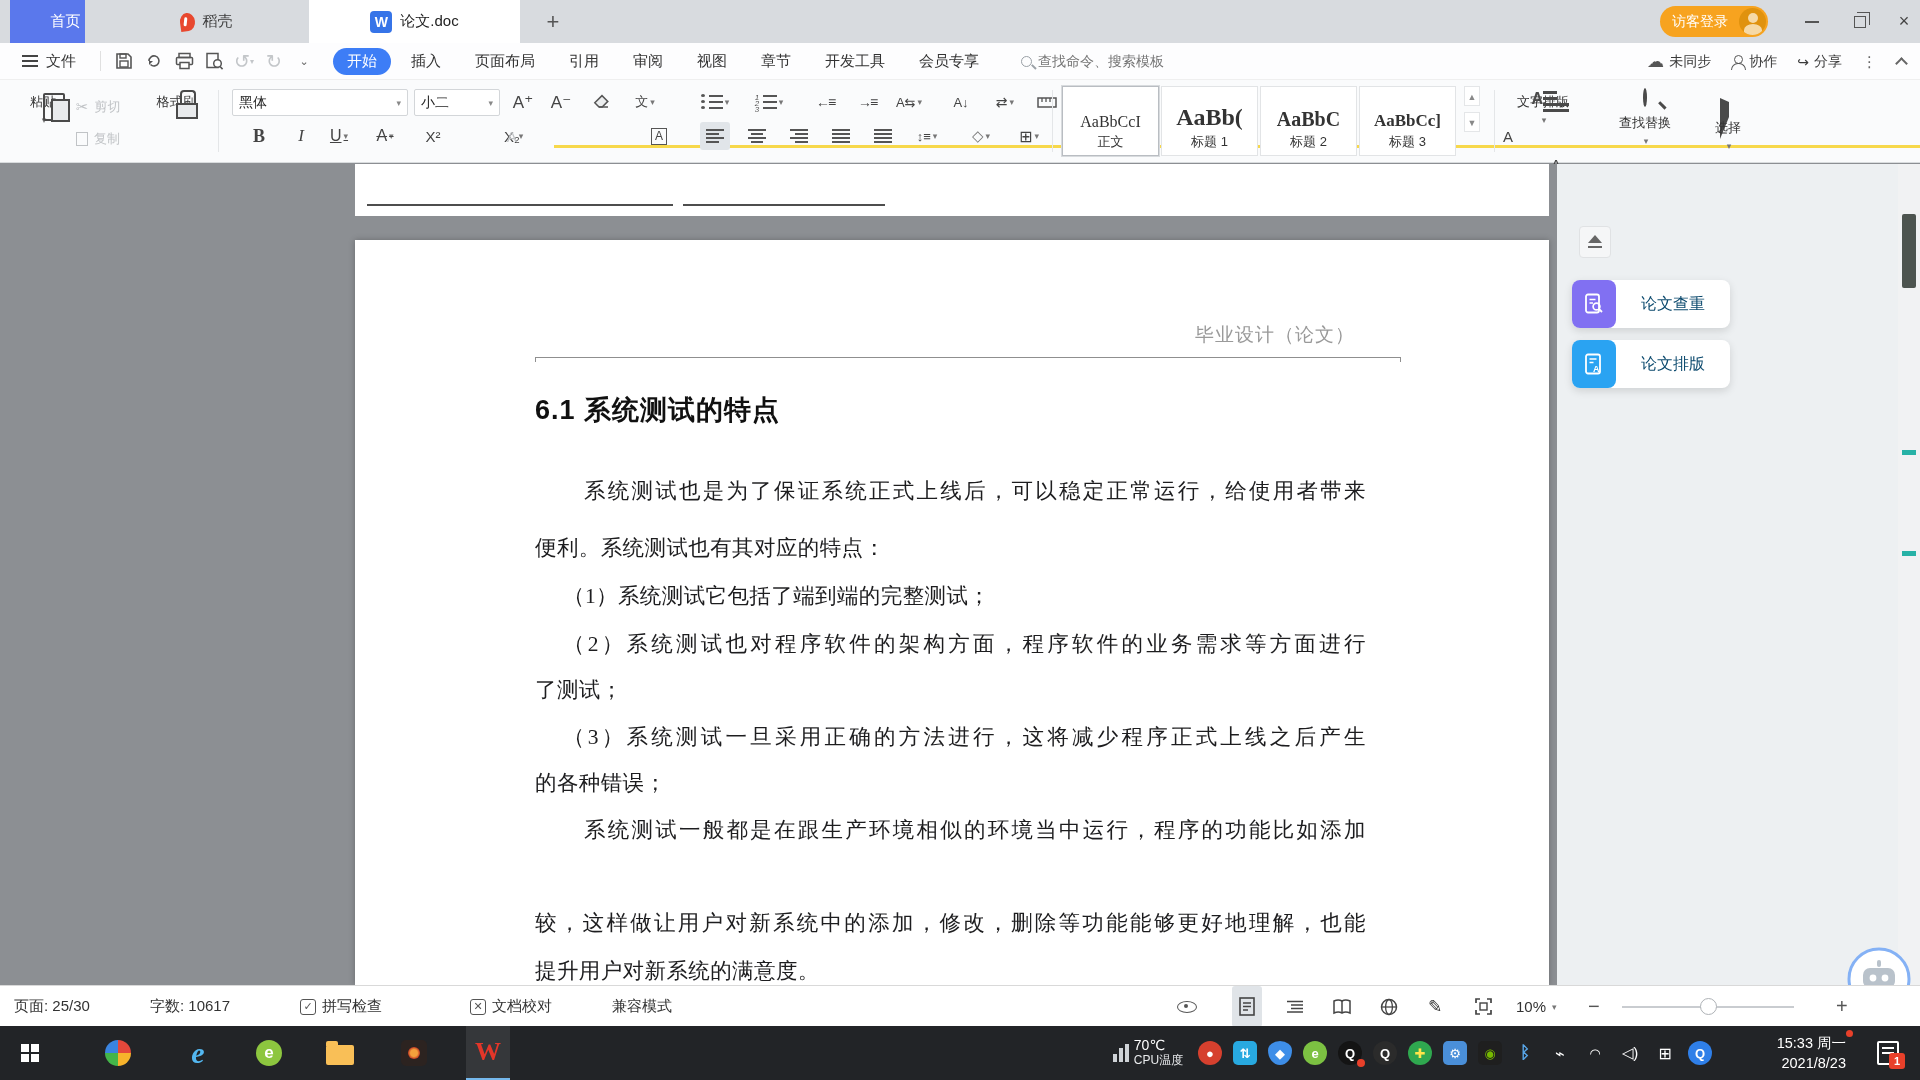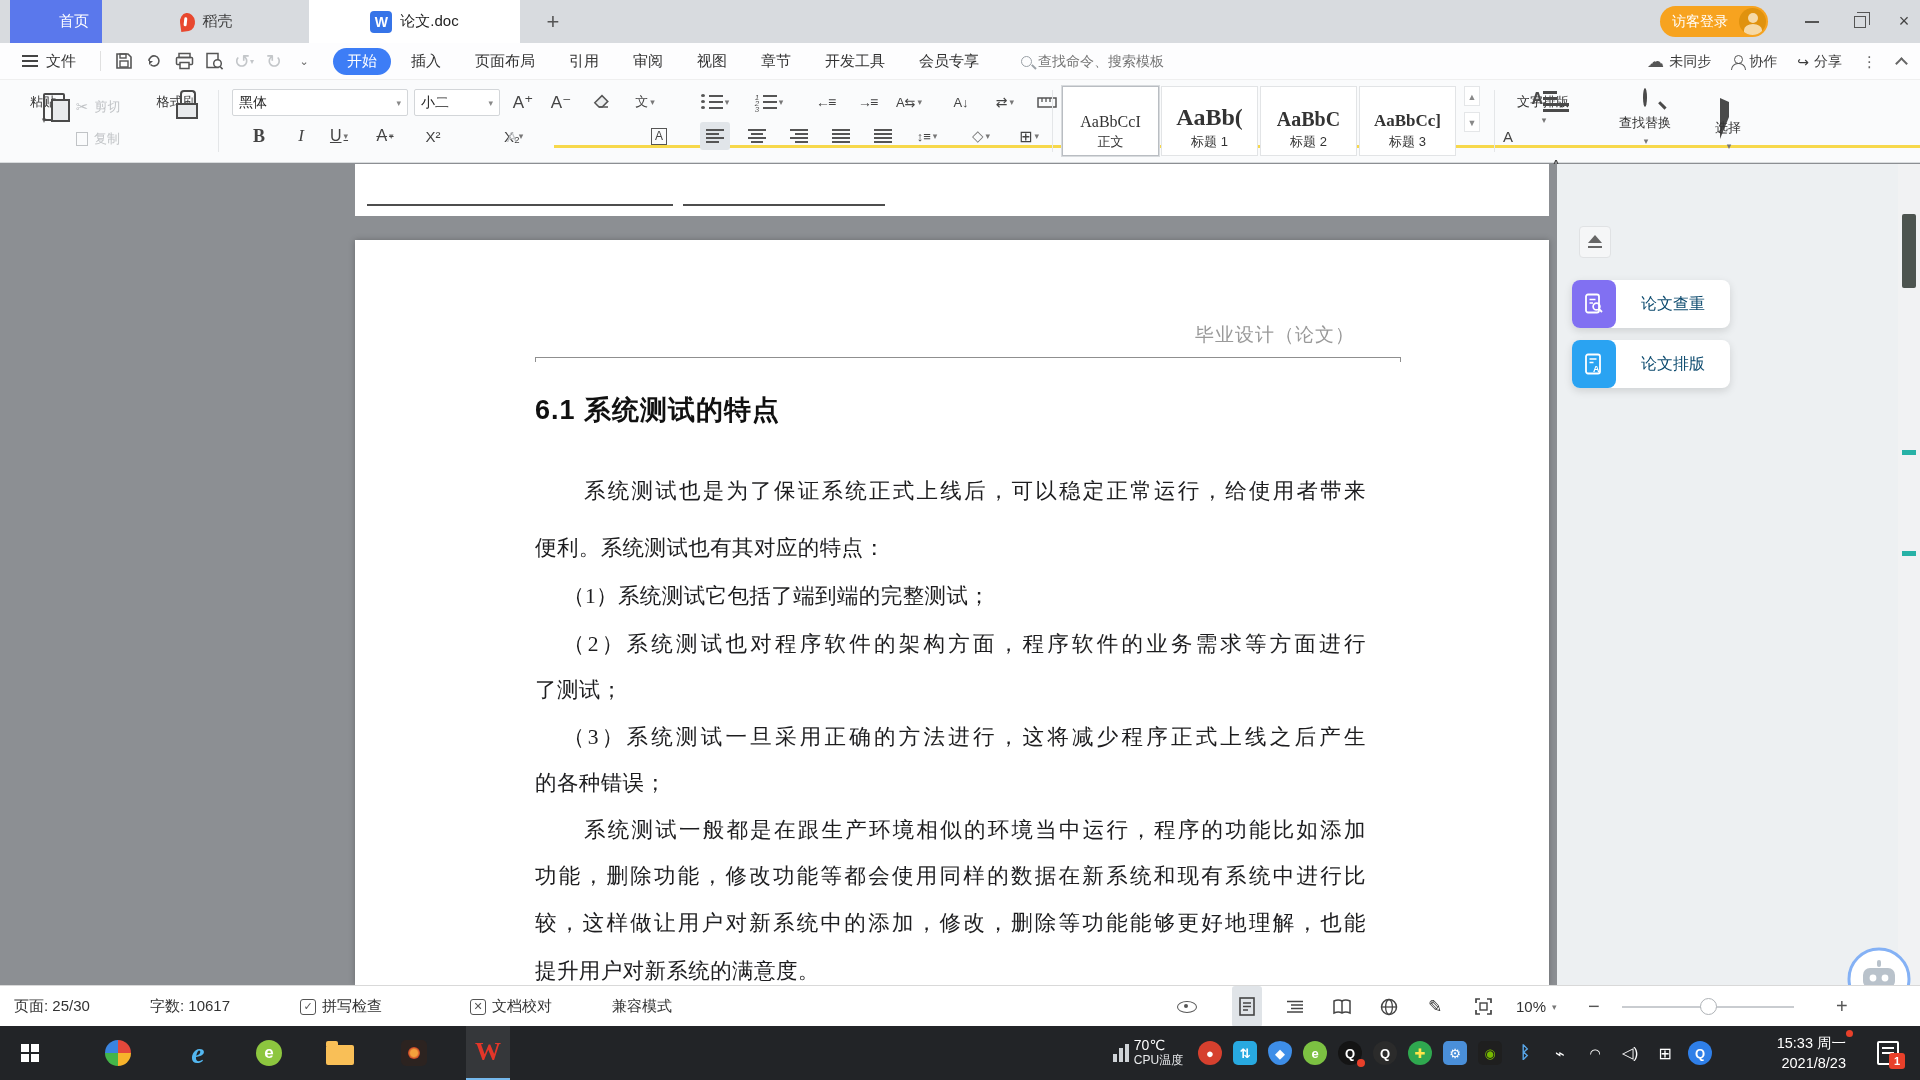--- a/index.html
+++ b/index.html
@@ -3,21 +3,21 @@
 <meta charset="utf-8">
 <style>
   * { margin:0; padding:0; box-sizing:border-box; }
   html,body { width:1920px; height:1080px; overflow:hidden; }
   body { font-family:"Liberation Sans","DejaVu Sans",sans-serif; font-size:15px; color:#333; background:#8c8f93; }
   #screen { position:relative; width:1920px; height:1080px; background:#8c8f93; }
 
   
   #titlebar { position:absolute; left:0; top:0; width:1920px; height:43px; background:#d8dbdf; }
   .tab { position:absolute; top:0; height:43px; display:flex; align-items:center; justify-content:center; gap:8px; font-size:15px; }
-  .tab-home { left:10px; width:92px; background:#5a78ec; color:#fff;padding-left:36px; }
+  .tab-home { left:10px; width:75px; background:#5a78ec; color:#fff;padding-left:36px; }
   .tab-docer { left:132px; width:148px; color:#3a3a3a; }
   .docer-leaf { width:15px; height:18px; background:#e8482f; border-radius:70% 70% 70% 0; transform:rotate(-8deg); position:relative; }
   .docer-leaf::after { content:""; position:absolute; left:4px; top:4px; width:3px; height:9px; background:#fff; border-radius:2px; transform:rotate(14deg); }
   .tab-doc { left:309px; width:211px; background:#fff; color:#222; }
   .wps-w { width:22px; height:22px; background:#3674e8; border-radius:4px; color:#fff; font-weight:bold; font-size:14px; display:flex; align-items:center; justify-content:center; }
   .tab-new { left:535px; width:36px; color:#555; font-size:22px; font-weight:300; }
   .wincount { position:absolute; left:1712px; top:10px; width:30px; height:23px; color:#444; }
   .wincount .box { position:absolute; left:0; top:0; width:20px; height:23px; border:1.5px solid #555; font-size:13px; text-align:center; line-height:20px; background:#d8dbdf; }
   .wincount .bar { position:absolute; left:24px; top:1px; width:2px; height:21px; background:#555; }
   #login-pill { position:absolute; left:1660px; top:6px; width:108px; height:31px; background:#f7a31f; border-radius:16px; color:#fff; font-size:14px; display:flex; align-items:center; padding-left:12px; }
@@ -513,21 +513,20 @@
       <div id="doc-heading">6.1  系统测试的特点</div>
 
       <div class="docline jl" style="left:229px;top:236px;width:782px;">系统测试也是为了保证系统正式上线后，可以稳定正常运行，给使用者带来</div>
       <div class="docline" style="left:180px;top:293px;">便利。系统测试也有其对应的特点：</div>
       <div class="docline" style="left:208px;top:341px;">（1）系统测试它包括了端到端的完整测试；</div>
       <div class="docline jl" style="left:208px;top:389px;width:803px;">（2）系统测试也对程序软件的架构方面，程序软件的业务需求等方面进行</div>
       <div class="docline" style="left:180px;top:435px;">了测试；</div>
       <div class="docline jl" style="left:208px;top:482px;width:803px;">（3）系统测试一旦采用正确的方法进行，这将减少程序正式上线之后产生</div>
       <div class="docline" style="left:180px;top:528px;">的各种错误；</div>
       <div class="docline jl" style="left:229px;top:575px;width:782px;">系统测试一般都是在跟生产环境相似的环境当中运行，程序的功能比如添加</div>
-      <div class="docline jl" style="left:180px;top:621px;width:831px;">功能，删除功能，修改功能等都会使用同样的数据在新系统和现有系统中进行比</div>
       <div class="docline jl" style="left:180px;top:668px;width:831px;">较，这样做让用户对新系统中的添加，修改，删除等功能能够更好地理解，也能</div>
       <div class="docline" style="left:180px;top:716px;">提升用户对新系统的满意度。</div>
     </div>
 
     <div id="sidepanel">
       <div id="eject-btn">
         <span class="tri"></span>
           <span class="bar"></span>
       </div>
       <div class="side-btn" id="btn-check">

